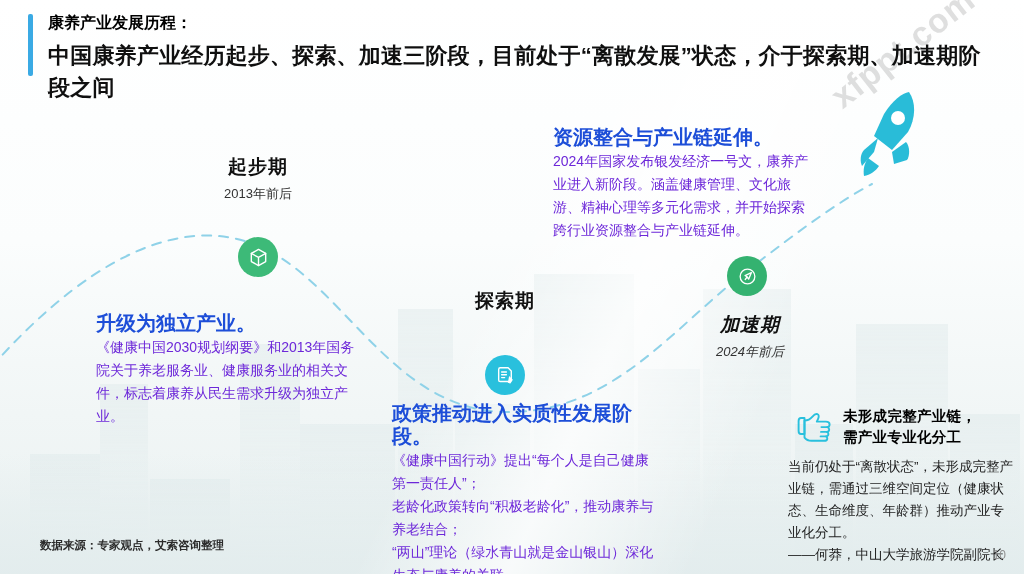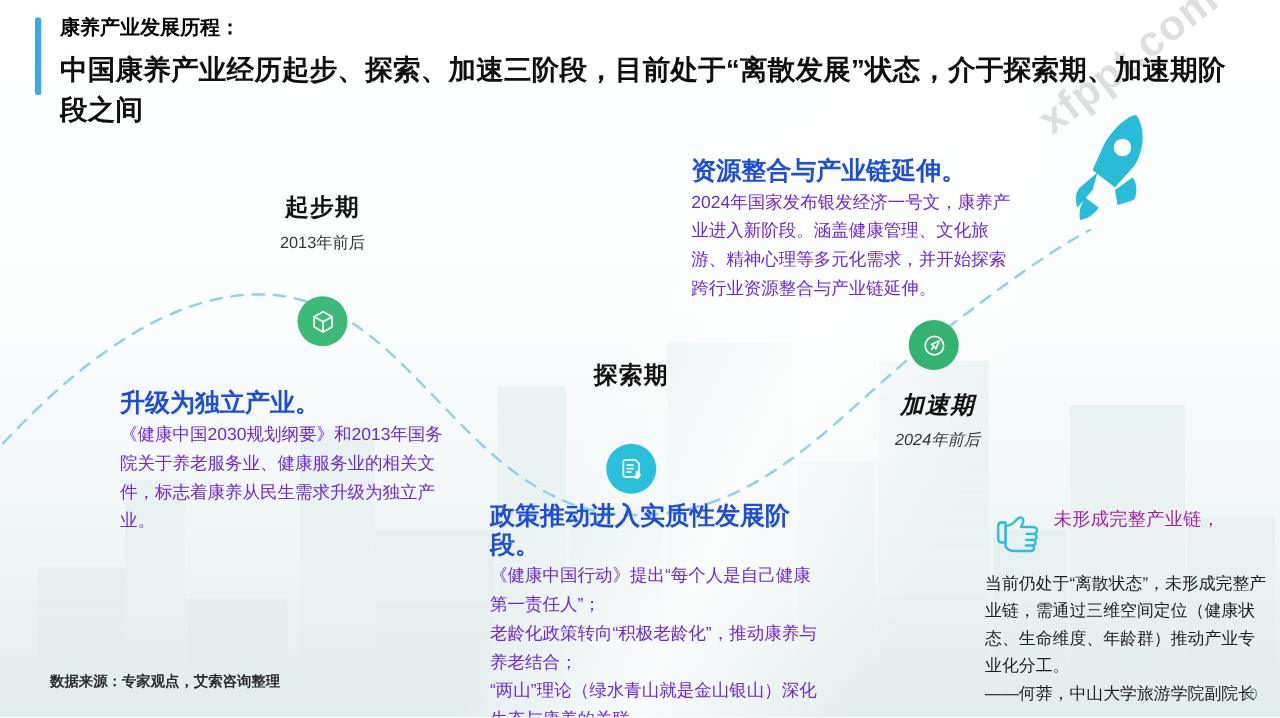--- a/index.html
+++ b/index.html
@@ -168,22 +168,22 @@
 
   
   .hl-head {
     position: absolute;
     left: 843px;
     top: 406px;
     width: 178px;
   }
   .hl-head .hl-line {
     font-size: 14.5px;
-    font-weight: 400;
-    color: #a21caf;
+    font-weight: 700;
+    color: #000000;
     line-height: 21px;
     letter-spacing: .3px;
   }
   .hand-icon {
     position: absolute;
     left: 797px;
     top: 408px;
     width: 40px;
     height: 36px;
   }
@@ -318,20 +318,21 @@
                C22 6.8 22 8.8 21.2 10.6 L19.8 13.6 L29 13.6 C31.2 13.6 32.6 14.8 32.6 16.4
                C32.6 17.8 31.6 18.8 30.2 19.1 C31.4 19.4 32.2 20.3 32.2 21.5
                C32.2 22.8 31.2 23.7 29.9 23.9 C30.9 24.3 31.4 25.1 31.4 26.1
                C31.4 27.3 30.4 28.2 29.1 28.4 C29.9 28.8 30.3 29.5 30.3 30.4
                C30.3 31.8 29.1 32.8 27.2 32.8 L14.5 32.8 C11.2 32.8 8.9 31.4 7.5 29.6 Z"></path>
       <path d="M24.4 19.1 L30.2 19.1 M24 23.9 L29.9 23.9 M23.6 28.4 L29.1 28.4"></path>
     </g>
   </svg>
   <div class="hl-head">
     <div class="hl-line">未形成完整产业链，</div>
+    <div class="hl-line">需产业专业化分工</div>
   </div>
   <div class="hl-body">
     <span>当前仍处于“离散状态”，未形成完整产业链，需通过三维空间定位（健康状态、生命维度、年龄群）推动产业专业化分工。</span><br>
     <span>——何莽，中山大学旅游学院副院长</span>
   </div>
 
   <div class="footer-src">数据来源：专家观点，艾索咨询整理</div>
   <div class="page-num">10</div>
 
 </div>

